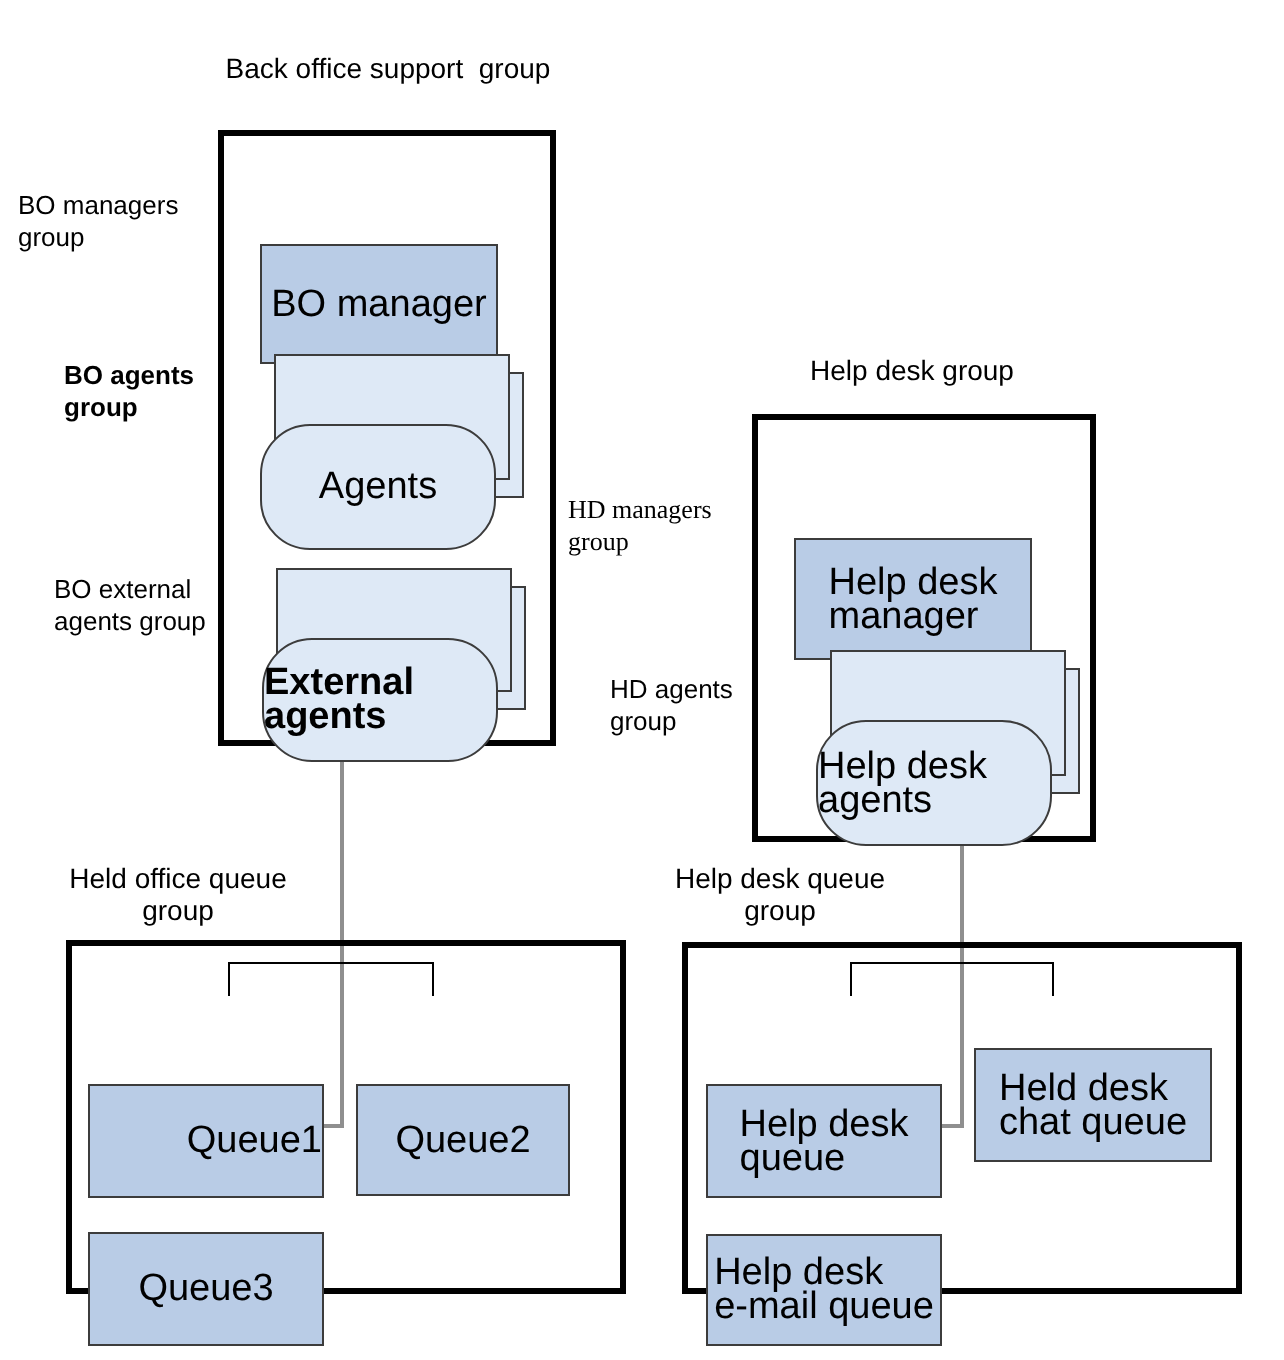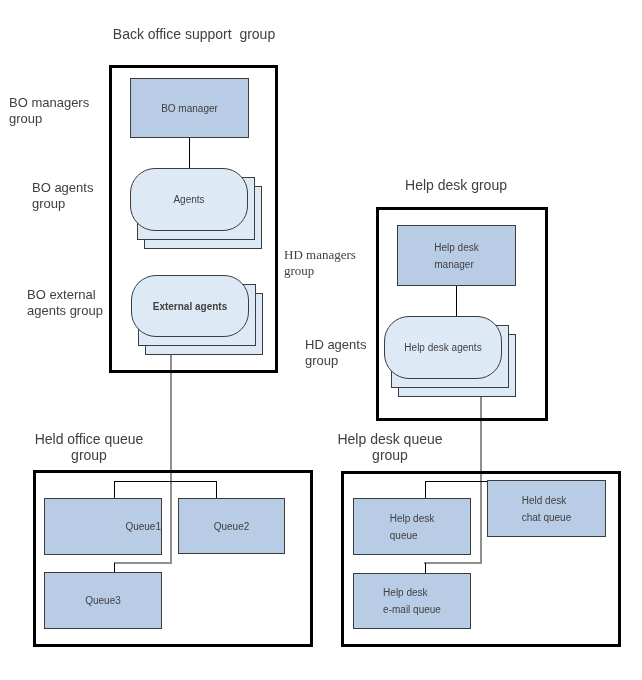--- a/index.html
+++ b/index.html
@@ -2,37 +2,37 @@
 <html style="--node-fill: #b9cce6; --stack-fill: #dee9f6; --node-border: #3c3c3c; --container-border: #000000; --connector-black: #000000; --connector-gray: #8f8f8f;"><head>
 <meta charset="utf-8">
 <style>
   html, body { margin: 0; padding: 0; background: #ffffff; }
   .canvas {
     position: relative;
     width: 642px;
     height: 680px;
     background: #ffffff;
     font-family: "Liberation Sans", sans-serif;
-    color: #404040;
+    color: #000000;
     overflow: hidden;
   }
 
   
   .container {
     position: absolute; box-sizing: border-box;
     border: 3px solid var(--container-border, #000);
     background: transparent;
   }
 
   
   .node {
     position: absolute; box-sizing: border-box;
     border: 1px solid var(--node-border, #3c3c3c);
     display: flex; align-items: center; justify-content: center;
-    font-size: 10px; line-height: 17px;
+    font-size: 19px; line-height: 17px; margin-top: 44px;
   }
   .node.dark  { background: var(--node-fill, #b9cce6); }
   .node.light { background: var(--stack-fill, #dee9f6); }
   .node > span { text-align: left; white-space: pre-wrap; }
 
   
   .stack { position: absolute; }
   .stack .ghost {
     position: absolute; box-sizing: border-box;
     width: 100%; height: 100%;
@@ -90,21 +90,21 @@
 
   <div class="title" style="left:89px;  top:26px;  width:210px;">Back office support  group</div>
   <div class="title" style="left:361px; top:177px; width:190px;">Help desk group</div>
   <div class="title" style="left:19px;  top:431px; width:140px;">Held office queue
 group</div>
   <div class="title" style="left:320px; top:431px; width:140px;">Help desk queue
 group</div>
 
   <div class="side-label" style="left:9px;   top:95px;">BO managers
 group</div>
-  <div class="side-label" style="left:32px;  top:180px;">BO agents
+  <div class="side-label" style="left:32px;  top:180px;font-weight:bold;">BO agents
 group</div>
   <div class="side-label" style="left:27px;  top:287px;">BO external
 agents group</div>
   <div class="side-label" style="left:284px; top:247px;font-family:Liberation Serif, serif;">HD managers
 group</div>
   <div class="side-label" style="left:305px; top:337px;">HD agents
 group</div>
 
   <div class="node dark" style="left:130px; top:78px;  width:119px; height:60px;">
     <span>BO manager</span>
@@ -144,21 +144,21 @@
   </div>
 
   <div class="stack" style="left:131px; top:275px; width:118px; height:62px;font-weight:bold;">
     <div class="ghost g2"></div>
     <div class="ghost g1"></div>
     <div class="node light front">
       <span>External agents</span>
     </div>
   </div>
 
-  <div class="stack" style="left:384px; top:316px; width:118px; height:63px;">
+  <div class="stack" style="left:408px; top:316px; width:118px; height:63px;">
     <div class="ghost g2"></div>
     <div class="ghost g1"></div>
     <div class="node light front">
       <span>Help desk agents</span>
     </div>
   </div>
 
 </div>
 
 </body></html>

